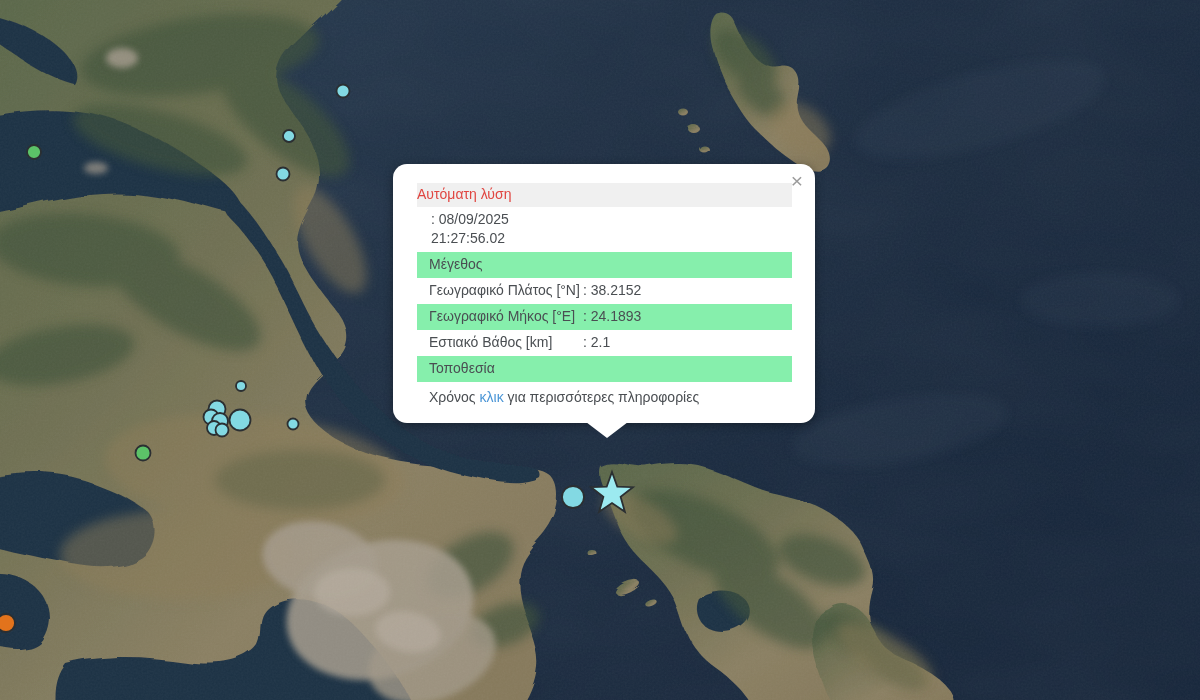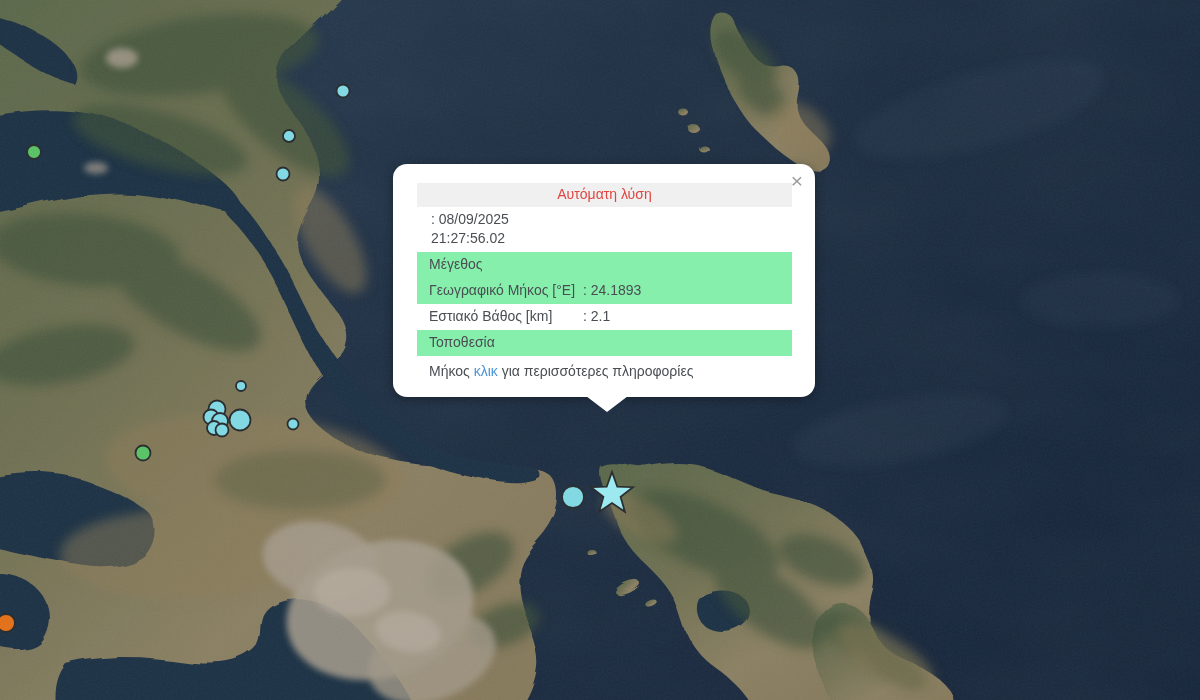--- a/index.html
+++ b/index.html
@@ -9,21 +9,21 @@
 
   
   .popup{position:absolute;left:393px;top:164px;width:422px;box-sizing:border-box;
          background:#fff;border-radius:14px;box-shadow:0 2px 10px rgba(0,0,0,.35);
          padding:19px 23px 14px 24px;color:#4a4e52;font-size:14px;line-height:19px;}
   .popup .tail{position:absolute;bottom:-15px;left:193px;width:0;height:0;
          border-left:21px solid transparent;border-right:21px solid transparent;
          border-top:16px solid #fff;}
   .close{position:absolute;top:6px;right:12px;font-size:21px;line-height:1;
          color:#9b9b9b;cursor:pointer;font-weight:400;}
-  .ptitle{background:#f0f0f0;text-align:center;padding:2px 0 3px;
+  .ptitle{background:#f0f0f0;text-align:left;padding:2px 0 3px;
           color:var(--accent-red,#e04540);}
   .row{display:grid;grid-template-columns:152px 1fr;padding:3px 0 4px 12px;}
   .row.shaded{background:#86efac;}
   .row .cell-value{padding-left:2px;}
   .pfooter{padding:6px 0 2px 12px;}
   .plink{color:var(--link-blue,#4a95d6);cursor:pointer;text-decoration:none;text-align:center;}
 
   .marker{cursor:pointer;}
 </style>
 </head>
@@ -191,29 +191,33 @@
   <div class="popup">
     <span class="close">×</span>
     <div class="ptitle">Αυτόματη λύση</div>
     <div id="rows">
         <div class="row">
           <div class="cell-value">: 08/09/2025 21:27:56.02</div>
         </div>
         <div class="row shaded">
           <div class="cell-label">Μέγεθος</div>
         </div>
+        <div class="row">
+          <div class="cell-label">Γεωγραφικό Πλάτος [°N]</div>
+          <div class="cell-value">: 38.2152</div>
+        </div>
         <div class="row shaded">
           <div class="cell-label">Γεωγραφικό Μήκος [°E]</div>
           <div class="cell-value">: 24.1893</div>
         </div>
         <div class="row">
           <div class="cell-label">Εστιακό Βάθος [km]</div>
           <div class="cell-value">: 2.1</div>
         </div>
         <div class="row shaded">
           <div class="cell-label">Τοποθεσία</div>
         </div>
       </div>
-    <div class="pfooter"><span>Μήκος </span><a class="plink">κλικ</a><span> για περισσότερες πληροφορίες</span></div>
+    <div class="pfooter"><span>Χρόνος </span><a class="plink">κλικ</a><span> για περισσότερες πληροφορίες</span></div>
     <div class="tail"></div>
   </div>
 
 </div>
 
 </body></html>

